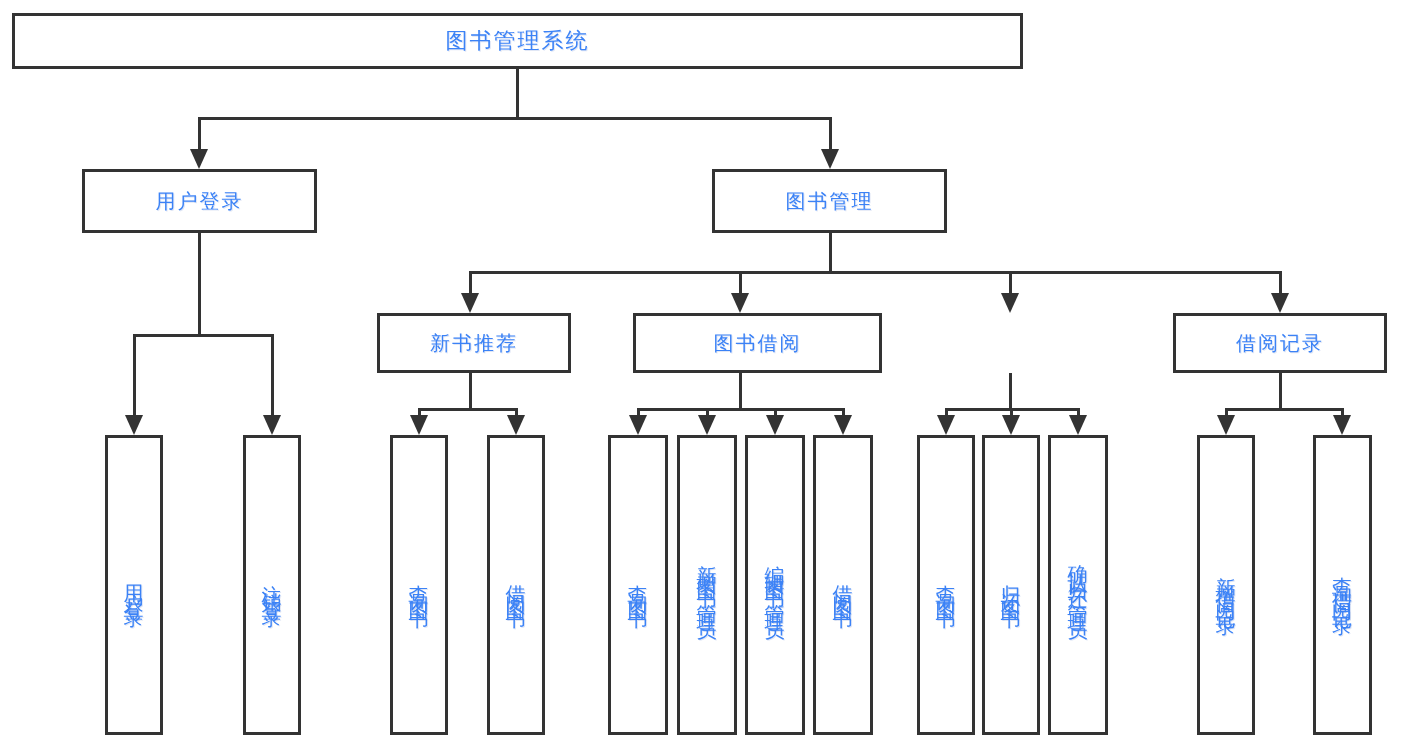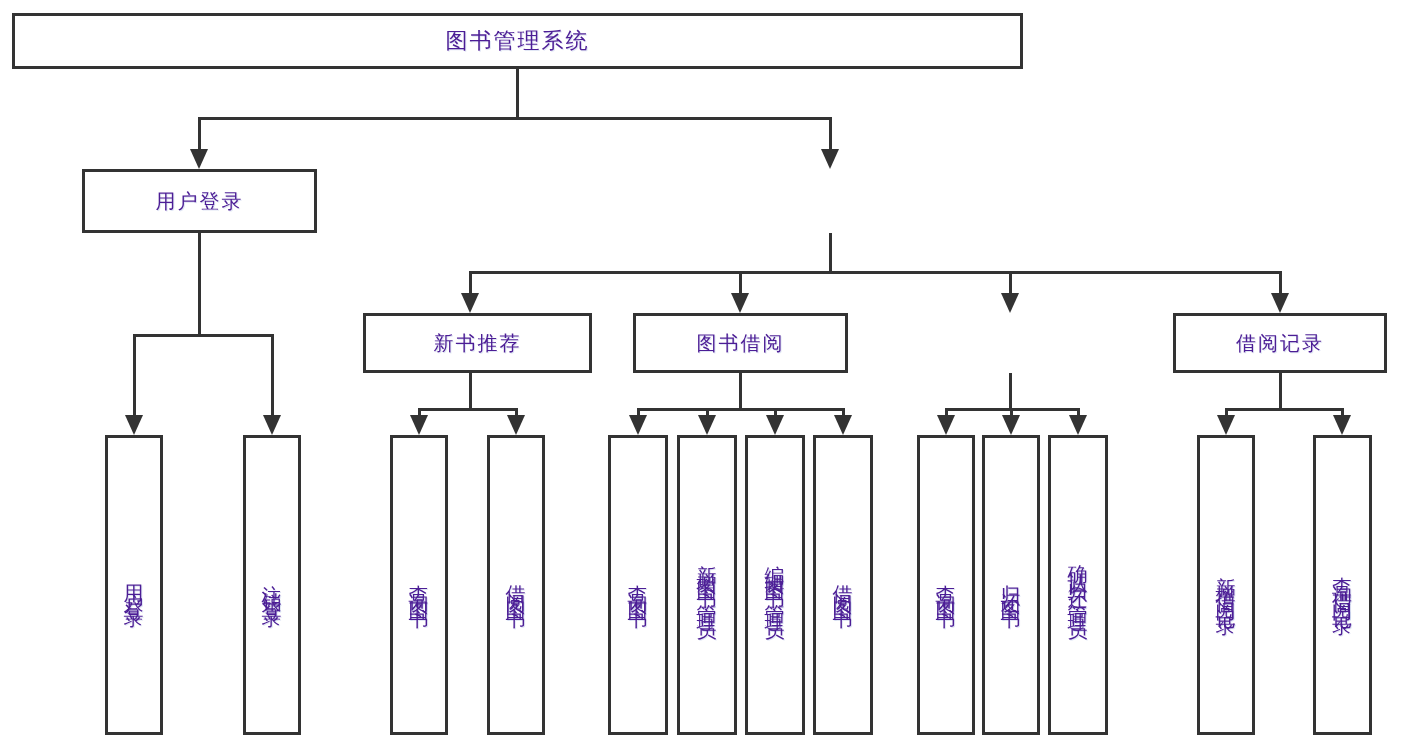--- a/index.html
+++ b/index.html
@@ -9,21 +9,21 @@
     background:#ffffff;
     font-family:"Liberation Sans","DejaVu Sans",sans-serif;
     overflow:hidden;
   }
   .box{
     position:absolute;
     box-sizing:border-box;
     border:3px solid #333333;
     background:#ffffff;
     display:flex;align-items:center;justify-content:center;
-    color:#4c1d95;
+    color:#3b82f6;
     font-size:20px;
     letter-spacing:2px;
     text-shadow:1px 1px 0 rgba(90,120,200,0.18);
   }
   .root{font-size:22px;}
   .vbox{
     writing-mode:vertical-rl;
     text-orientation:mixed;
     letter-spacing:8px;
     line-height:1.1;
@@ -56,42 +56,43 @@
 
   <div class="line" style="left:516px;top:69px;width:3px;height:51px;"></div>
   <div class="line" style="left:198px;top:117px;width:634px;height:3px;"></div>
 
   <div class="line" style="left:198px;top:117px;width:3px;height:34px;"></div>
   <div class="ahead" style="left:190px;top:149px;"></div>
   <div class="line" style="left:829px;top:117px;width:3px;height:34px;"></div>
   <div class="ahead" style="left:821px;top:149px;"></div>
 
   <div class="box" style="left:82px;top:169px;width:235px;height:64px;">用户登录</div>
+  <div class="box" style="left:712px;top:169px;width:235px;height:64px;">图书管理</div>
 
   <div class="line" style="left:198px;top:233px;width:3px;height:104px;"></div>
   <div class="line" style="left:133px;top:334px;width:141px;height:3px;"></div>
   <div class="line" style="left:133px;top:334px;width:3px;height:81px;"></div>
   <div class="ahead" style="left:125px;top:415px;"></div>
   <div class="line" style="left:271px;top:334px;width:3px;height:81px;"></div>
   <div class="ahead" style="left:263px;top:415px;"></div>
 
   <div class="line" style="left:829px;top:233px;width:3px;height:41px;"></div>
   <div class="line" style="left:469px;top:271px;width:813px;height:3px;"></div>
 
   <div class="line" style="left:469px;top:271px;width:3px;height:24px;"></div>
   <div class="ahead" style="left:461px;top:293px;"></div>
   <div class="line" style="left:739px;top:271px;width:3px;height:24px;"></div>
   <div class="ahead" style="left:731px;top:293px;"></div>
   <div class="line" style="left:1009px;top:271px;width:3px;height:24px;"></div>
   <div class="ahead" style="left:1001px;top:293px;"></div>
   <div class="line" style="left:1279px;top:271px;width:3px;height:24px;"></div>
   <div class="ahead" style="left:1271px;top:293px;"></div>
 
-  <div class="box" style="left:363px;top:313px;width:229px;height:60px;">新书推荐</div>
-  <div class="box" style="left:633px;top:313px;width:215px;height:60px;">图书借阅</div>
+  <div class="box" style="left:377px;top:313px;width:194px;height:60px;">新书推荐</div>
+  <div class="box" style="left:633px;top:313px;width:249px;height:60px;">图书借阅</div>
   <div class="box" style="left:1173px;top:313px;width:214px;height:60px;">借阅记录</div>
 
   <div class="line" style="left:469px;top:373px;width:3px;height:38px;"></div>
   <div class="line" style="left:418px;top:408px;width:100px;height:3px;"></div>
   <div class="line" style="left:418px;top:408px;width:3px;height:10px;"></div>
   <div class="ahead" style="left:410px;top:415px;"></div>
   <div class="line" style="left:515px;top:408px;width:3px;height:10px;"></div>
   <div class="ahead" style="left:507px;top:415px;"></div>
 
   <div class="line" style="left:739px;top:373px;width:3px;height:38px;"></div>

